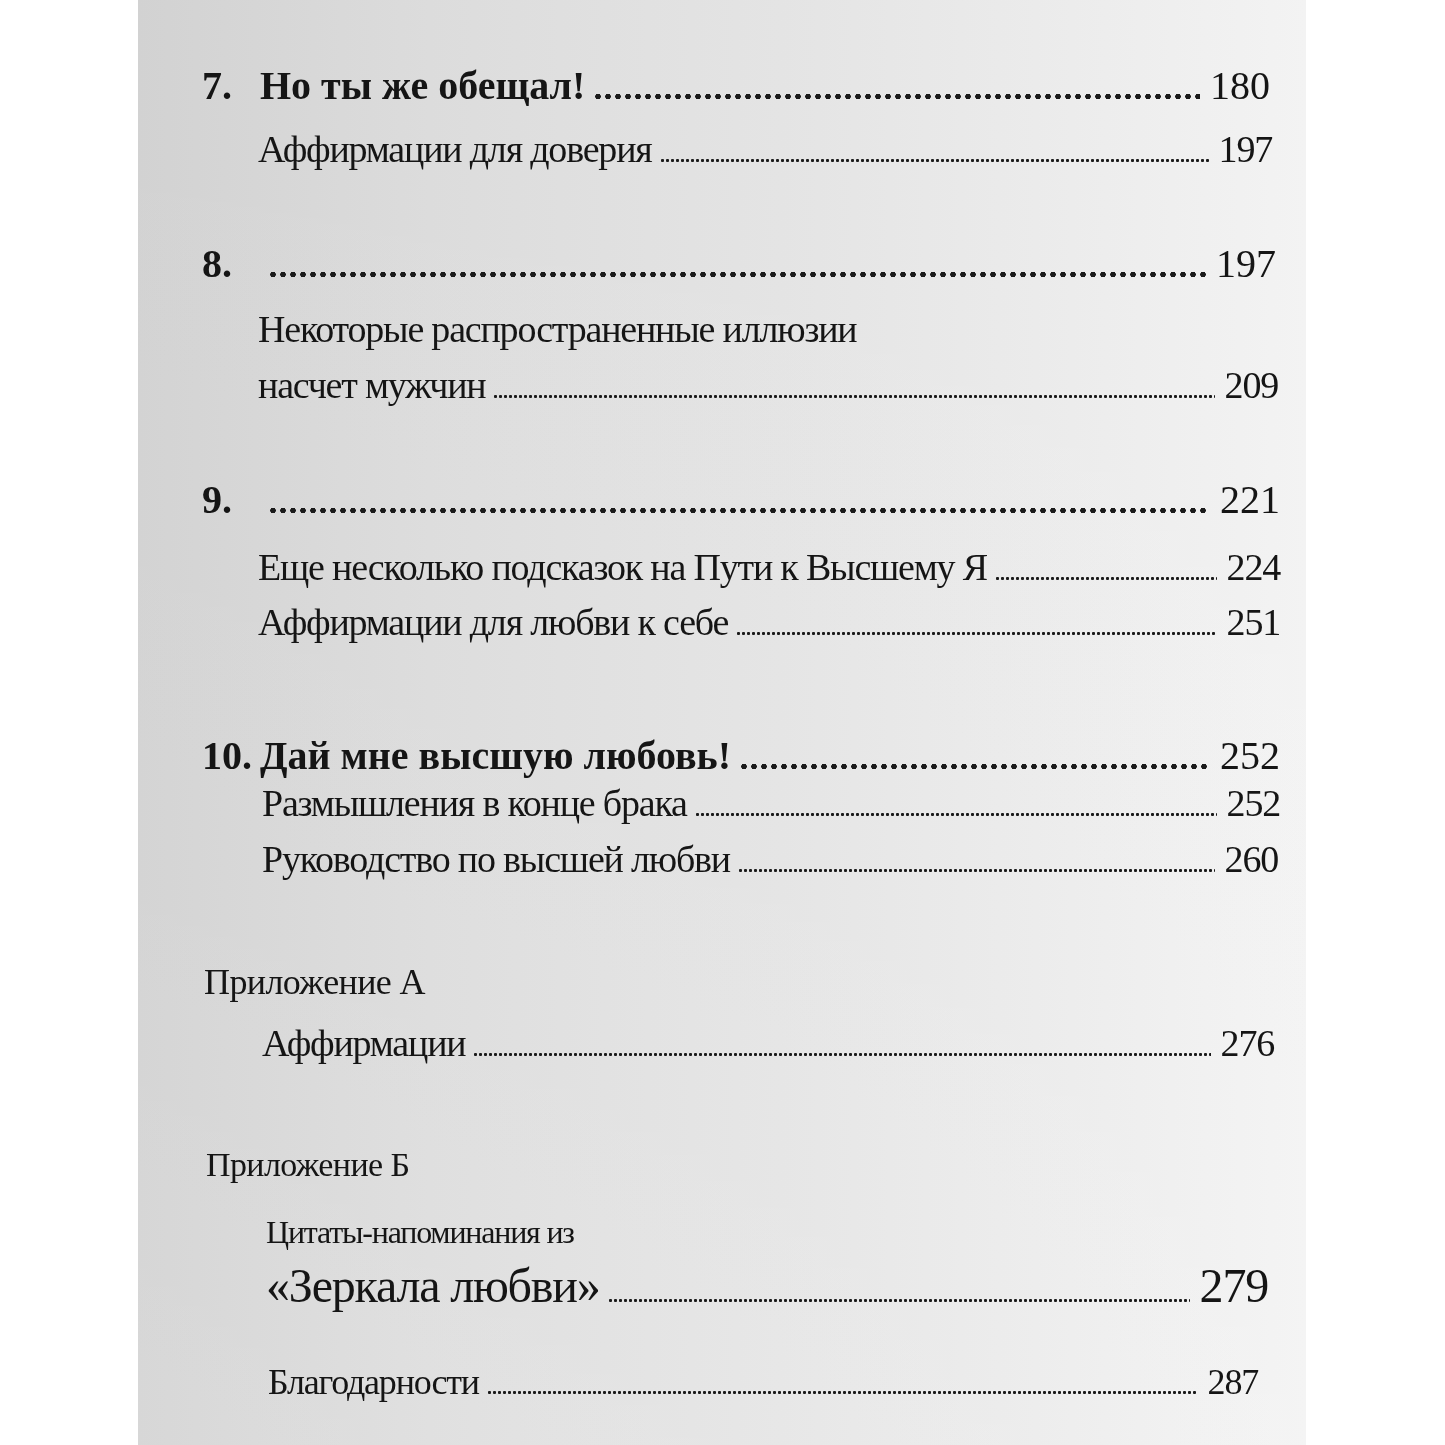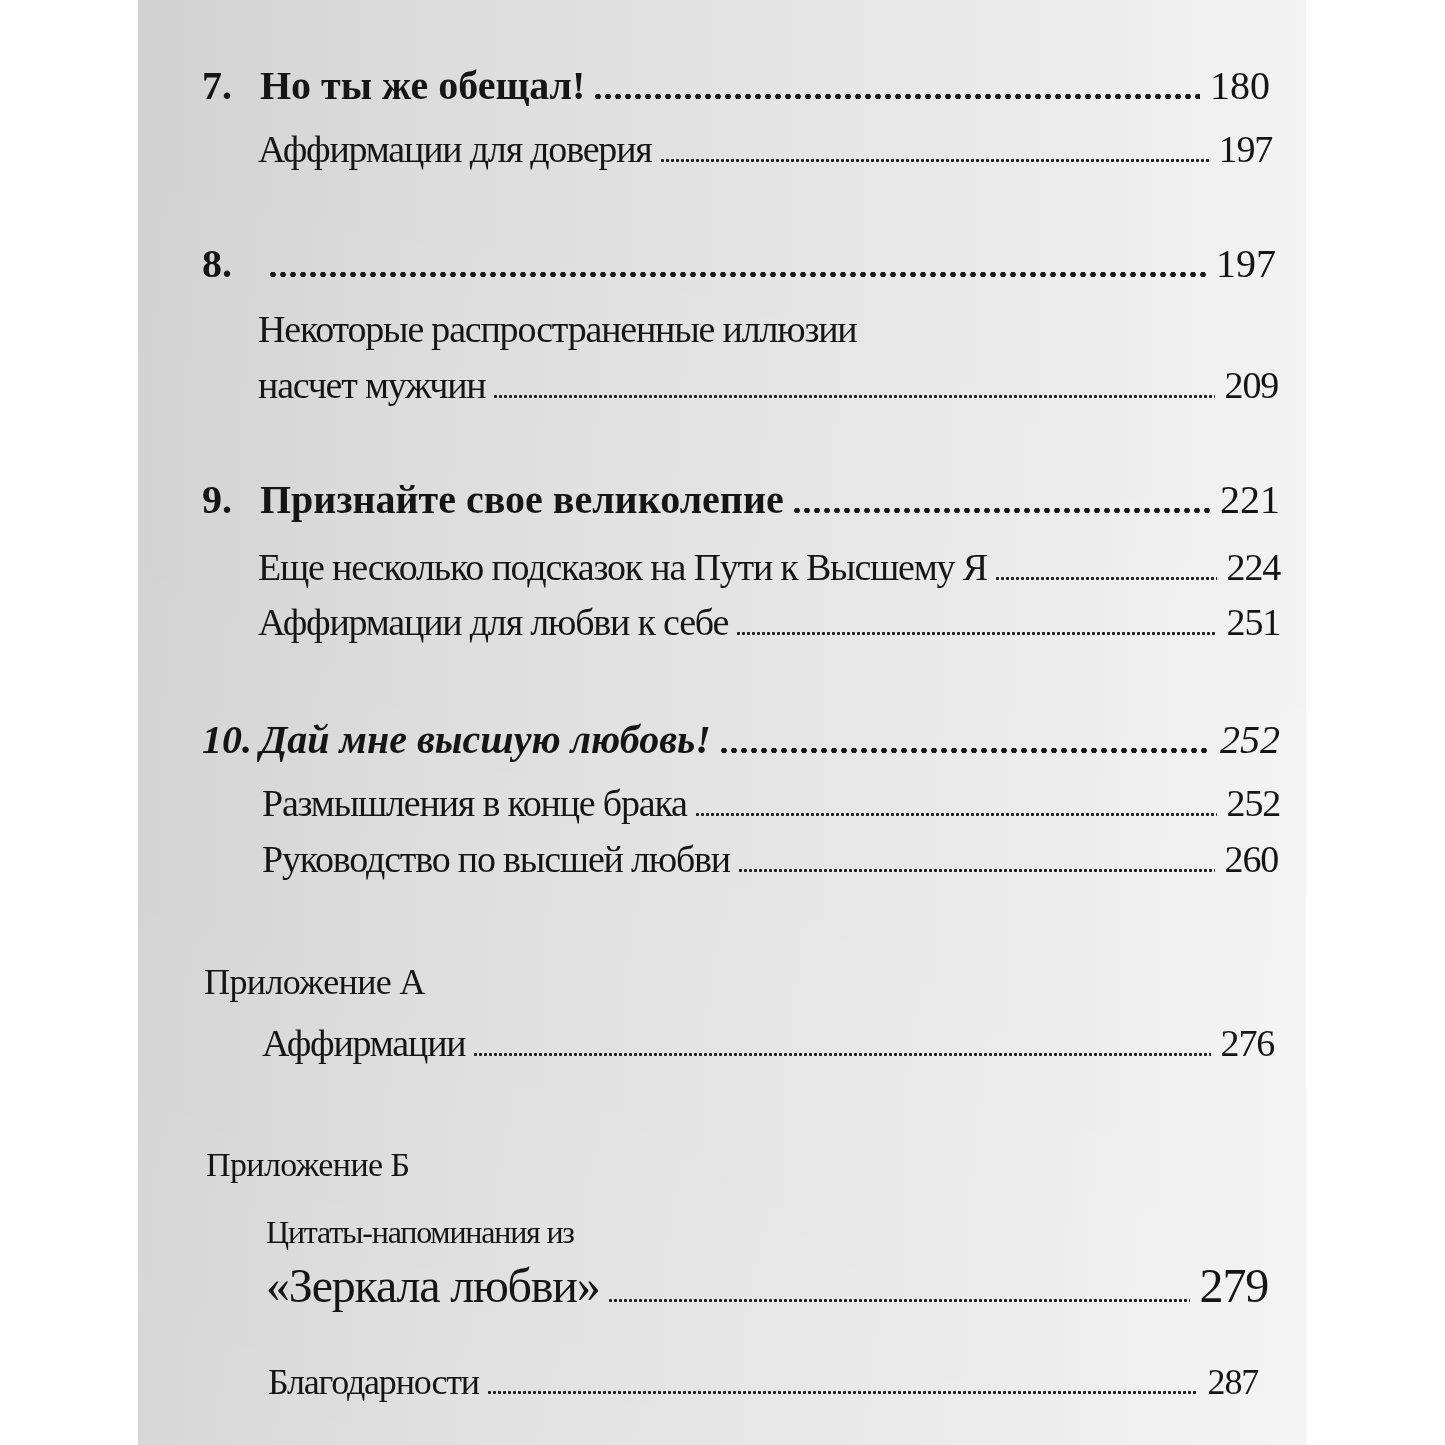--- a/index.html
+++ b/index.html
@@ -68,36 +68,35 @@
 </div>
 <div class="plain sub" style="left:258px; top:310px;">Некоторые распространенные иллюзии</div>
 <div class="row sub" style="left:258px; width:1020px; top:366px;">
   <span class="title">насчет мужчин</span>
   <span class="leader"></span>
   <span class="page">209</span>
 </div>
 
 <div class="row chapter" style="left:202px; width:1078px; top:480px;">
   <span class="num">9.</span>
-  <span class="title">Признайте свое великолепие</span>
   <span class="leader"></span>
   <span class="page">221</span>
 </div>
 <div class="row sub" style="left:258px; width:1022px; top:548px;">
   <span class="title">Еще несколько подсказок на Пути к Высшему Я</span>
   <span class="leader"></span>
   <span class="page">224</span>
 </div>
 <div class="row sub" style="left:258px; width:1022px; top:603px;">
   <span class="title">Аффирмации для любви к себе</span>
   <span class="leader"></span>
   <span class="page">251</span>
 </div>
 
-<div class="row chapter" style="left:202px; width:1078px; top:720px;font-style:italic;">
+<div class="row chapter" style="left:202px; width:1078px; top:736px;">
   <span class="num">10.</span>
   <span class="title">Дай мне высшую любовь!</span>
   <span class="leader"></span>
   <span class="page">252</span>
 </div>
 <div class="row sub" style="left:262px; width:1018px; top:784px;">
   <span class="title">Размышления в конце брака</span>
   <span class="leader"></span>
   <span class="page">252</span>
 </div>

